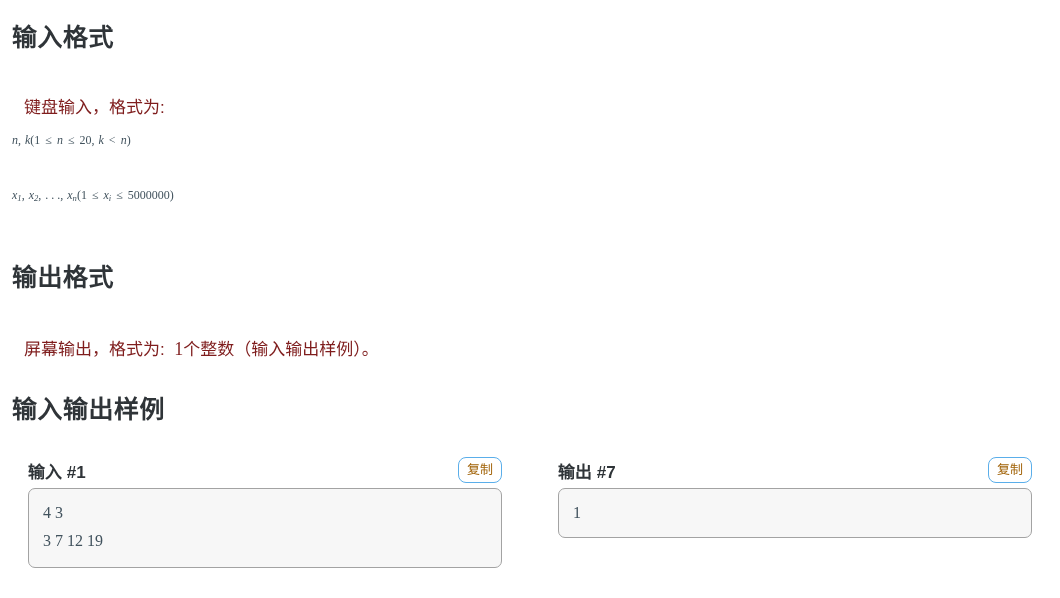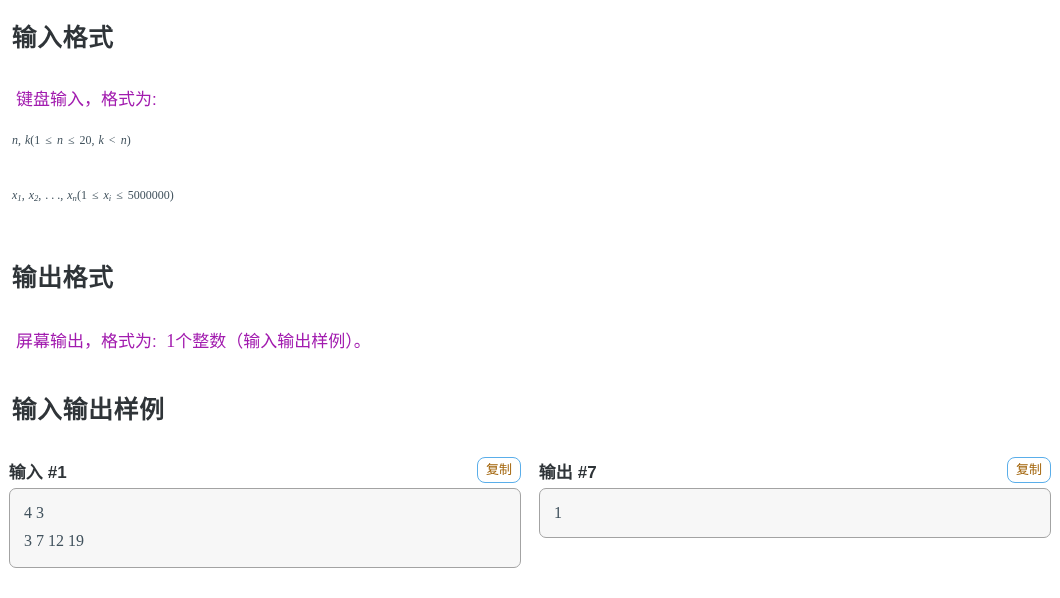--- a/index.html
+++ b/index.html
@@ -31,22 +31,22 @@
     font-size: 25px;
     line-height: 1.2;
     color: #2f3438;
     margin: 0;
     letter-spacing: 0.5px;
   }
 
   p.body-text {
     font-size: 17px;
     line-height: 1.6;
-    color: #a21caf;
-    margin: 4px;
+    color: #7f1d1d;
+    margin: 12px;
     font-family: "Liberation Sans", "DejaVu Sans", sans-serif;
   }
 
   .math {
     font-family: "Liberation Serif", "DejaVu Serif", serif;
     font-style: italic;
     font-size: 12px;
     color: #41525d;
     line-height: 1.3;
     white-space: nowrap;
@@ -87,21 +87,21 @@
     position: absolute;
     left: 0;
     top: 456px;
     width: 1060px;
     display: flex;
     box-sizing: border-box;
   }
   .sample-col {
     box-sizing: border-box;
     width: 530px;
-    padding: 0 9px;
+    padding: 0 28px;
   }
 
   .sample-header {
     display: flex;
     align-items: center;
     justify-content: space-between;
     height: 28px;
   }
   .sample-title {
     font-size: 17px;

